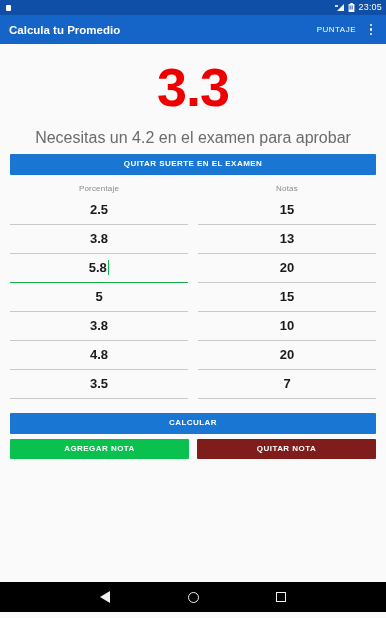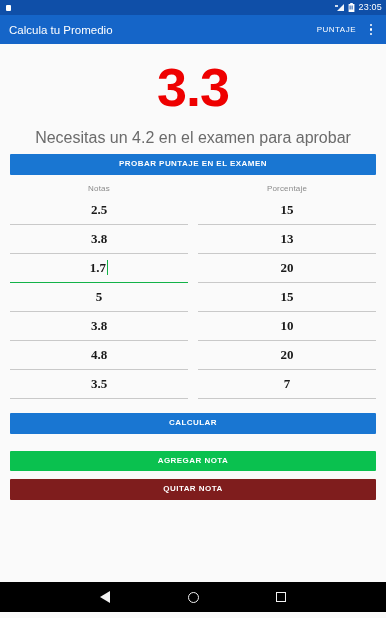--- a/index.html
+++ b/index.html
@@ -45,21 +45,21 @@
     height: 29px;
     background: #1565c8;
     display: flex;
     align-items: center;
     padding: 0 6px 0 9px;
     flex: 0 0 auto;
   }
   .app-title {
     color: #ffffff;
     font-size: 11.5px;
-    font-weight: normal;
+    font-weight: bold;
     flex: 1 1 auto;
     white-space: nowrap;
   }
   .app-action {
     color: #ffffff;
     font-size: 8px;
     font-weight: normal;
     letter-spacing: 0.5px;
     padding: 0 6px;
   }
@@ -136,21 +136,20 @@
     flex: 1 1 0;
     text-align: center;
     font-size: 8px;
     color: #8a8a8a;
     letter-spacing: 0.2px;
   }
   .rows { display: block; }
   .grade-row {
     display: flex;
     gap: 10px;
-    font-family: Liberation Serif, serif;
   }
   .cell {
     flex: 1 1 0;
     height: 29px;
     display: flex;
     align-items: center;
     justify-content: center;
     border-bottom: 1px solid #c9c9c9;
     position: relative;
   }
@@ -164,22 +163,22 @@
   .caret {
     display: inline-block;
     width: 1.5px;
     height: 15px;
     background: #13b248;
     margin-left: 1px;
     vertical-align: middle;
   }
 
   .actions { padding-top: 14px; }
-  .calc-btn { margin-bottom: 17px; }
-  .action-row { display: flex; gap: 8px; flex-direction: column; }
+  .calc-btn { margin-bottom: 5px; }
+  .action-row { display: flex; gap: 8px; }
   .action-row .btn { flex: 1 1 0; }
 
   
   .nav-bar {
     height: 30px;
     background: #000000;
     display: flex;
     align-items: center;
     justify-content: center;
     gap: 62px;
@@ -242,25 +241,25 @@
         <i></i>
         <i></i>
     </div>
   </div>
 
   <div class="content">
 
     <div class="average-value">3.3</div>
     <div class="need-text">Necesitas un 4.2 en el examen para aprobar</div>
 
-    <button class="btn btn-blue luck-btn">PROBAR PUNTAJE EN EL EXAMEN</button>
+    <button class="btn btn-blue luck-btn">QUITAR SUERTE EN EL EXAMEN</button>
 
     <div class="grid-headers">
+      <div class="grid-header">Porcentaje</div>
       <div class="grid-header">Notas</div>
-      <div class="grid-header">Porcentaje</div>
     </div>
 
     <div class="rows">
 
       <div class="grade-row">
         <div class="cell">
           <span class="cell-value">2.5</span>
         </div>
         <div class="cell">
           <span class="cell-value">15</span>
@@ -271,21 +270,21 @@
         <div class="cell">
           <span class="cell-value">3.8</span>
         </div>
         <div class="cell">
           <span class="cell-value">13</span>
         </div>
       </div>
 
       <div class="grade-row">
         <div class="cell focused">
-          <span class="cell-value">1.7</span>
+          <span class="cell-value">5.8</span>
             <span class="caret"></span>
         </div>
         <div class="cell">
           <span class="cell-value">20</span>
         </div>
       </div>
 
       <div class="grade-row">
         <div class="cell">
           <span class="cell-value">5</span>

